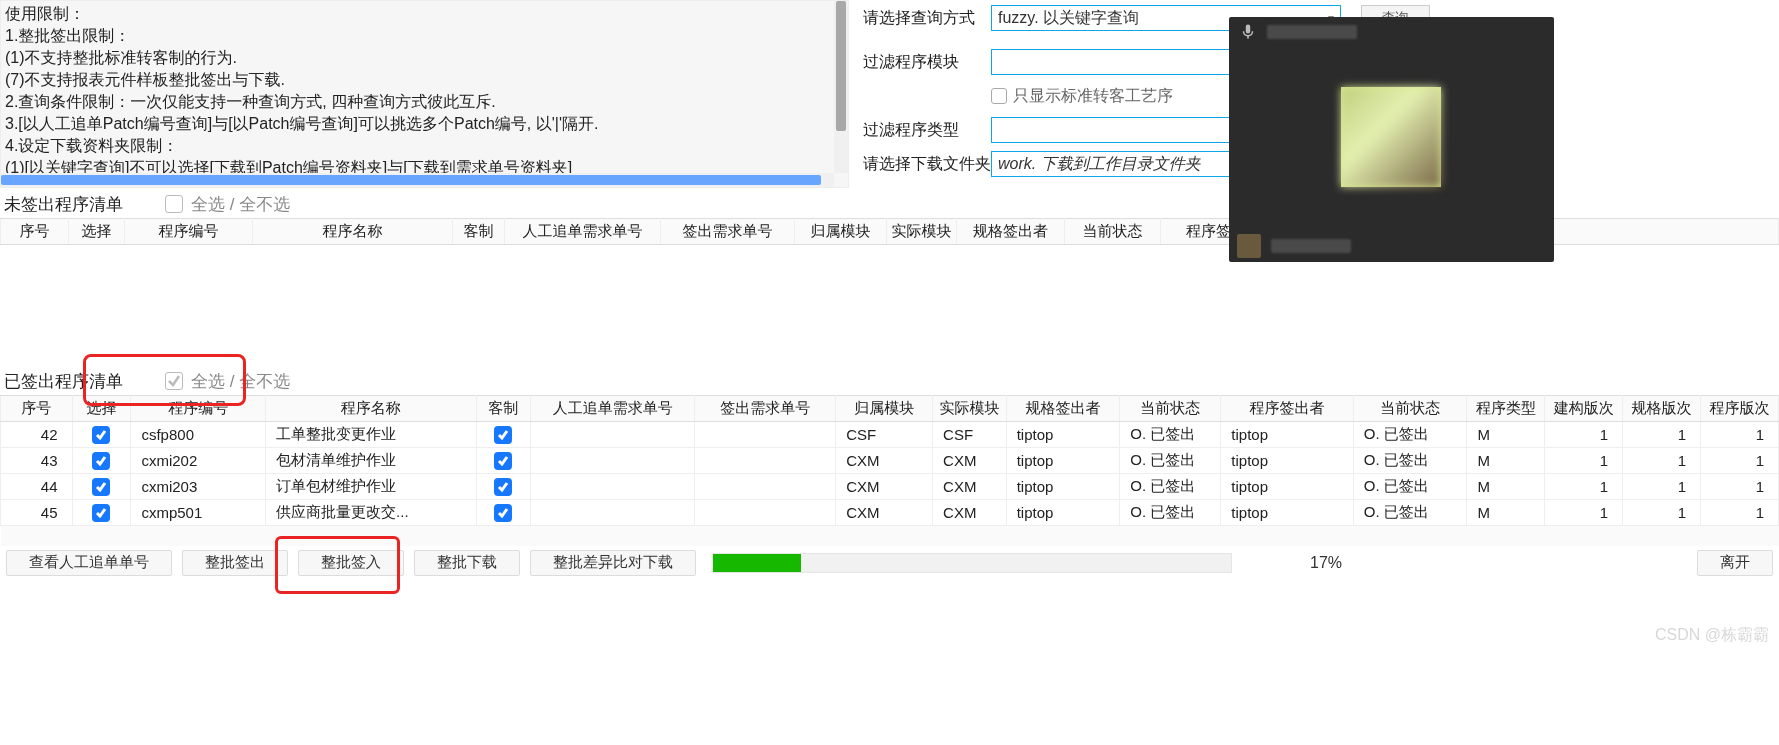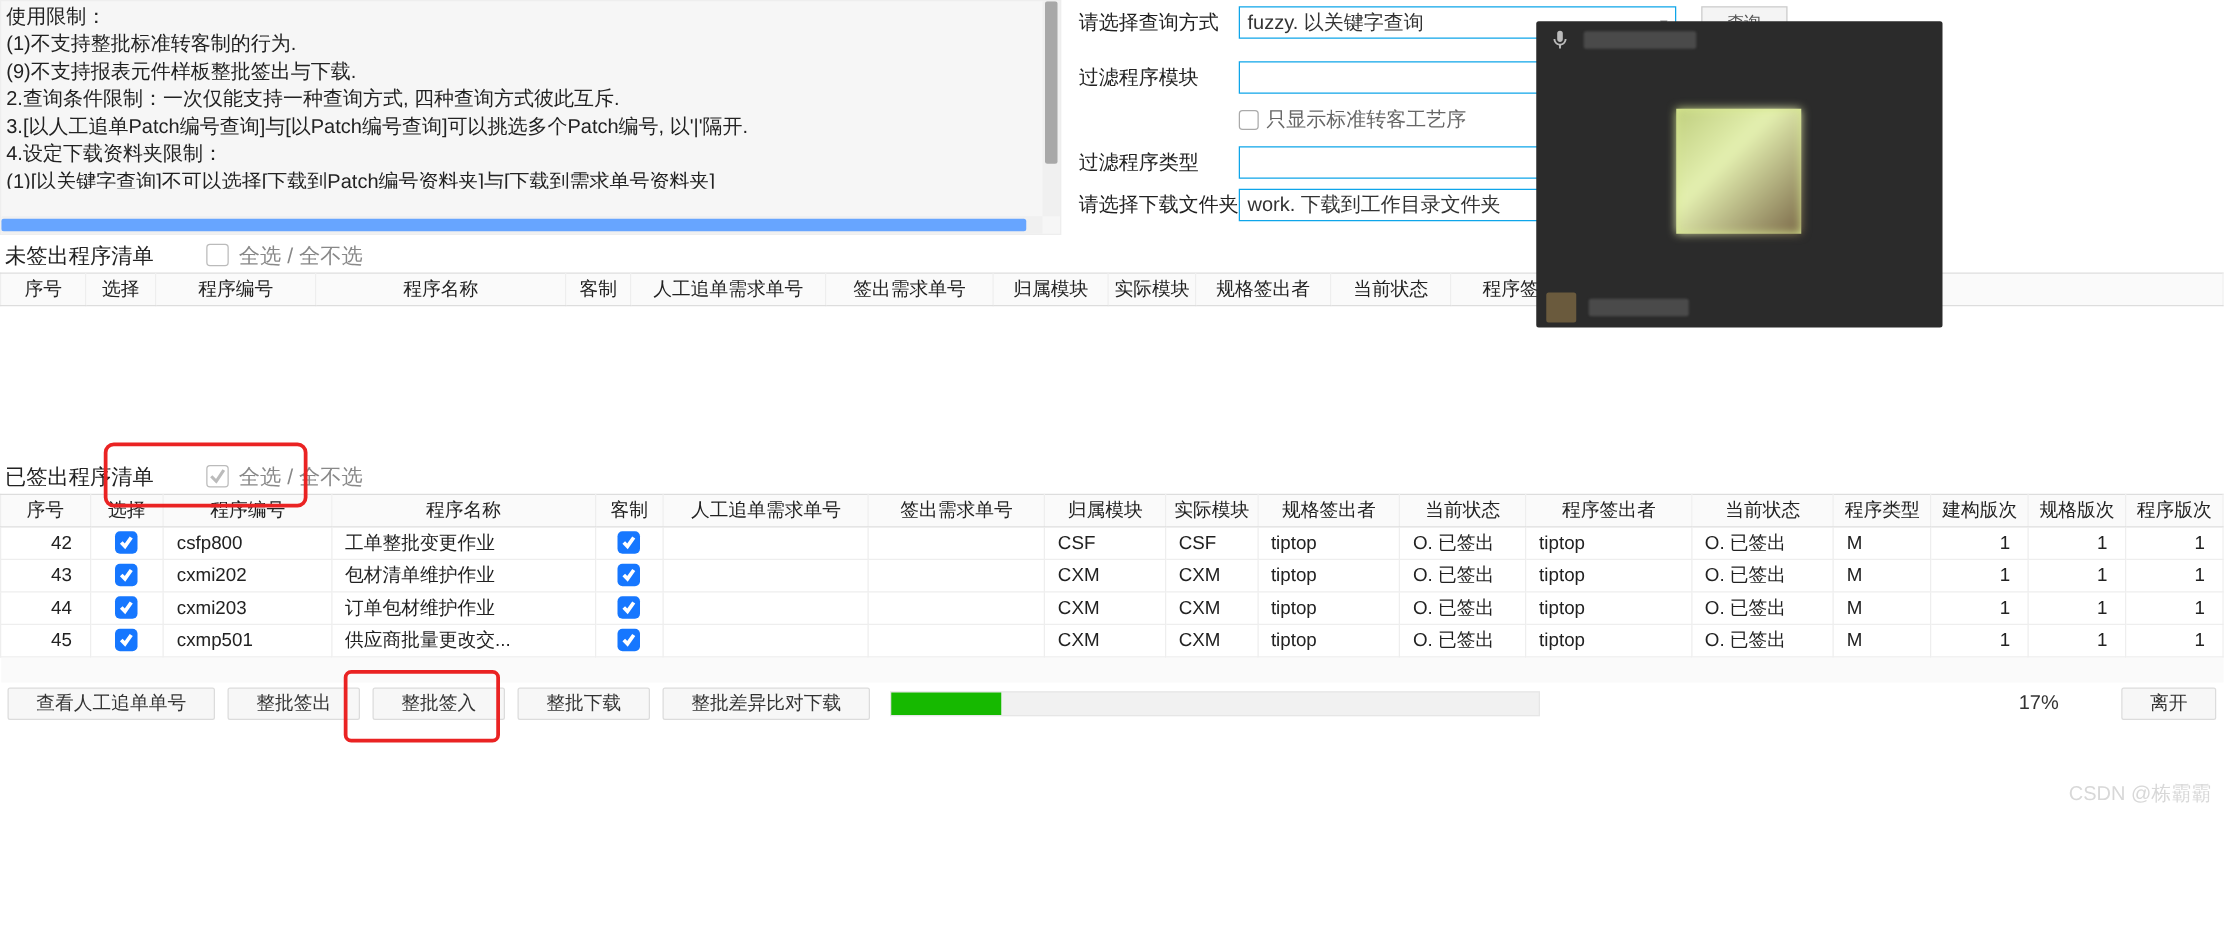--- a/index.html
+++ b/index.html
@@ -37,21 +37,21 @@
   .chkcell svg { width:12px; height:12px; stroke:#fff; stroke-width:3; fill:none; }
   .gap-1 { height: 120px; }
   .foot-row td { background:#fafafa; height:20px; border:none; }
   .footer-bar { display:flex; align-items:center; gap:10px; height:34px; padding:4px 6px; }
   .btn { height:26px; background:#f7f7f7; border:1px solid #dcdcdc; padding:0 22px; font-size:15px; color:#333; cursor:pointer; border-radius:2px; }
   .btn-emph { position:relative; }
   .red-box-2 { border:3px solid #ea2323; border-radius:6px; position:absolute; left:275px; top:536px; width:125px; height:58px; pointer-events:none; }
   .progress-wrap { flex:1; display:flex; align-items:center; gap:0; margin-left:6px; }
   .progress-bar { flex:0 0 520px; height:20px; background:#f1f1f1; border:1px solid #e6e6e6; position:relative; }
   .progress-fill { position:absolute; left:0; top:0; bottom:0; width:17%; background:#16b900; }
-  .progress-label { flex:1; text-align:right; padding-left:78px; font-size:16px; color:#333; }
+  .progress-label { flex:1; text-align:left; padding-left:78px; font-size:16px; color:#333; }
   .exit-btn { margin-left: 40px; }
   .overlay-widget { position:absolute; top:17px; left:1229px; width:325px; height:245px; background:#2b2b2b; border-radius:2px; overflow:hidden; color:#bcbcbc; font-size:14px; }
   .overlay-widget .top { height:30px; display:flex; align-items:center; padding:0 10px; gap:10px; }
   .overlay-widget .mic { width:18px;height:18px; }
   .overlay-widget .blur-text { width:90px; height:14px; background:#4a4a4a; filter:blur(1px); border-radius:2px; }
   .overlay-widget .avatar-box { position:absolute; left:112px; top:70px; width:100px; height:100px; background:#d8e98e; }
   .overlay-widget .avatar-box .blur { position:absolute; inset:0; background:linear-gradient(135deg,#bfce7e 0%,#e4f0b0 40%,#7a6848 100%); filter:blur(4px); }
   .overlay-widget .bot { position:absolute; left:0; bottom:0; height:32px; display:flex; align-items:center; padding-left:8px; gap:10px; }
   .overlay-widget .bot .av { width:24px;height:24px;background:#6a5a3d; border-radius:2px;}
   .overlay-widget .bot .btext { width:80px; height:14px; background:#4a4a4a; filter:blur(1px); border-radius:2px; }
@@ -62,22 +62,23 @@
   .t1-st{width:96px;} .t1-ps{width:126px;} .t1-st2{width:108px;} .t1-ptype{width:74px;} .t1-bv{width:74px;} .t1-sv{width:74px;} .t1-pv{width:74px;} 
   .body-wrap { position:relative; width:1779px; height:745px; }
 </style>
 </head>
 <body>
 <div class="body-wrap">
 
 <div class="top-section">
   <div class="rules-box">
     <p>使用限制：</p>
+    <p>1.整批签出限制：</p>
     <p>(1)不支持整批标准转客制的行为.</p>
-    <p>(9)不支持报表元件样板整批签出与下载.</p>
+    <p>(7)不支持报表元件样板整批签出与下载.</p>
     <p>2.查询条件限制：一次仅能支持一种查询方式, 四种查询方式彼此互斥.</p>
     <p>3.[以人工追单Patch编号查询]与[以Patch编号查询]可以挑选多个Patch编号, 以'|'隔开.</p>
     <p>4.设定下载资料夹限制：</p>
     <p class="clipped">(1)[以关键字查询]不可以选择[下载到Patch编号资料夹]与[下载到需求单号资料夹]</p>
     <div class="scroll-v">
           <div class="thumb"></div>
         </div>
     <div class="scroll-h">
           <div class="thumb"></div>
         </div>
@@ -104,21 +105,21 @@
     </div>
     <div class="filter-row">
       <span class="filter-label">过滤程序类型</span>
       <div class="filter-input">
         <span></span>
         <span class="chev">▾</span>
       </div>
     </div>
     <div class="filter-row">
       <span class="filter-label">请选择下载文件夹</span>
-      <div class="filter-input" style="max-width:260px;">
+      <div class="filter-input" style="max-width:260px;font-style:italic;">
         <span>work. 下载到工作目录文件夹</span>
       </div>
     </div>
   </div>
 </div>
 
 <div class="section-header">
   <span class="title">未签出程序清单</span>
   <span class="chk"></span>
   <span class="allsel">全选 / 全不选</span>

